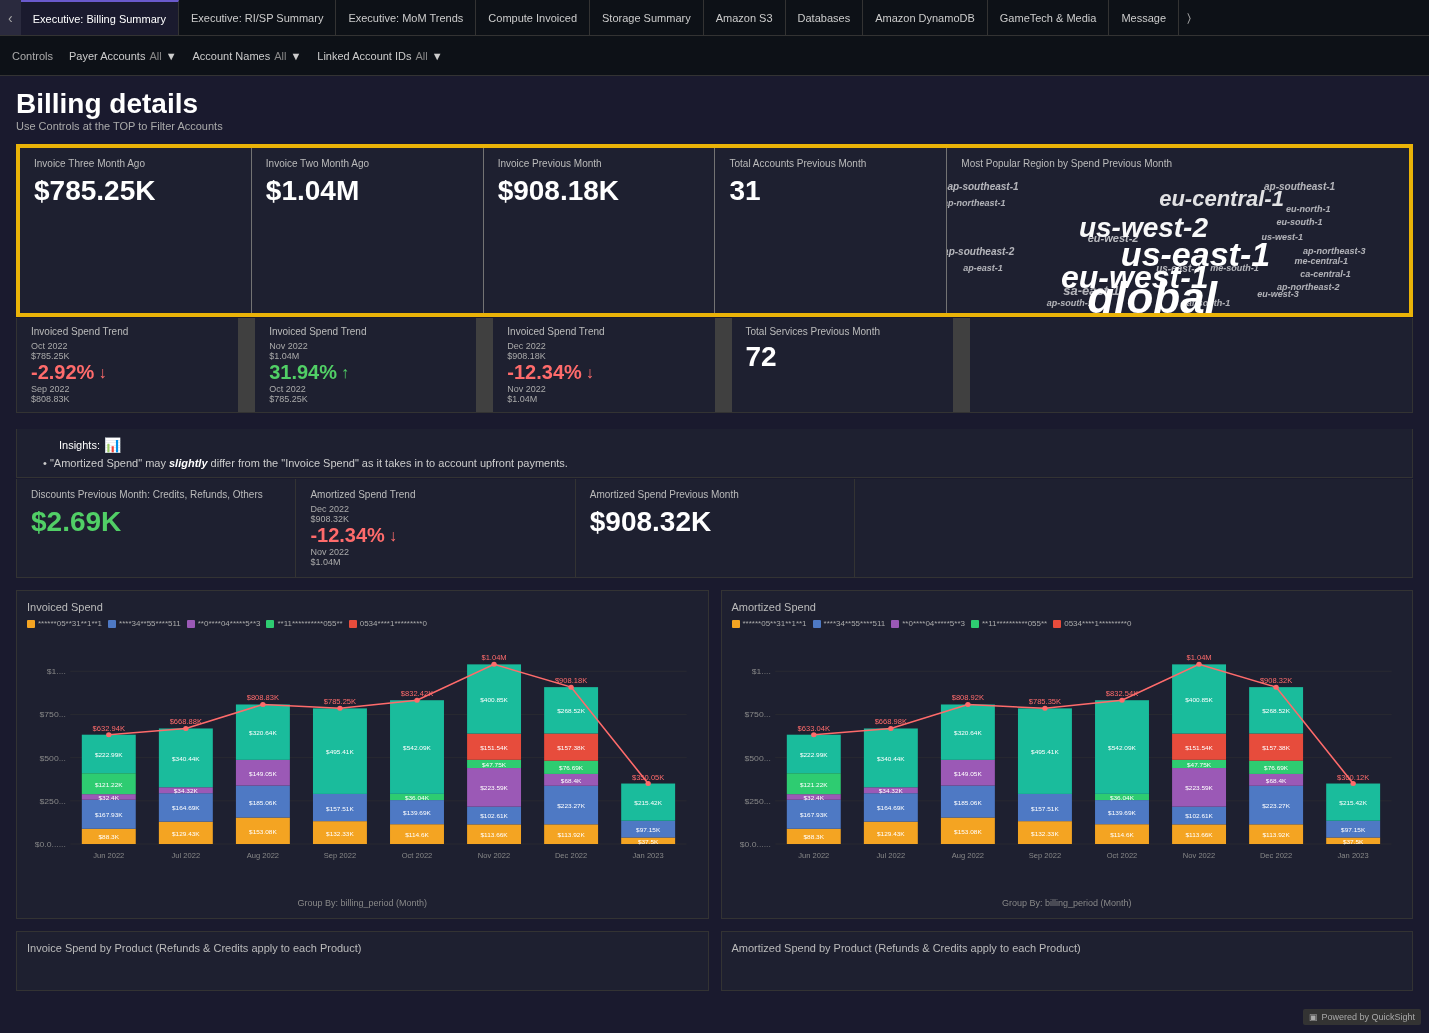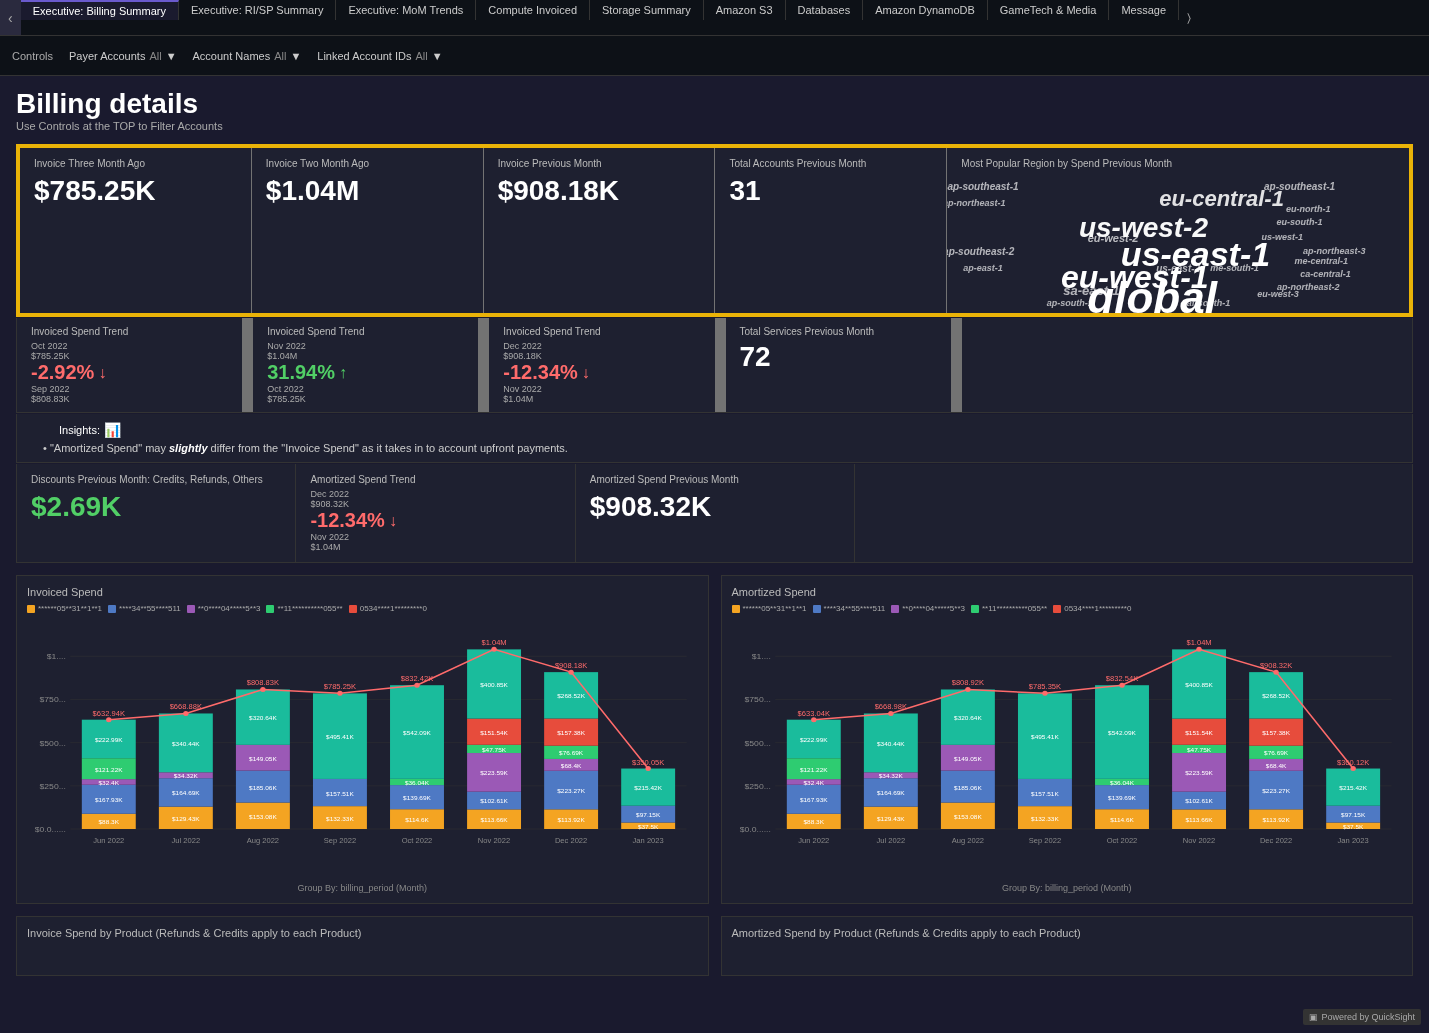--- a/index.html
+++ b/index.html
@@ -4,21 +4,21 @@
   <style>
     * { box-sizing: border-box; margin: 0; padding: 0; }
     body { background: #1a1a2e; color: #e0e0e0; font-family: Arial, sans-serif; font-size: 12px; overflow-x: hidden; }
 
     
     .tab-bar {
       display: flex; align-items: center; background: #0d1117; border-bottom: 1px solid #333;
       padding: 0; height: 36px; overflow: hidden;
     }
     .tab-back { background: #2a2a3e; border: none; color: #aaa; padding: 0 8px; height: 36px; cursor: pointer; font-size: 14px; }
-    .tab { padding: 0 12px; height: 20px; display: flex; align-items: center; color: #ccc; border-right: 1px solid #333; cursor: pointer; white-space: nowrap; font-size: 11px; }
+    .tab { padding: 0 12px; height: 36px; display: flex; align-items: center; color: #ccc; border-right: 1px solid #333; cursor: pointer; white-space: nowrap; font-size: 11px; }
     .tab.active { background: #1a1a2e; color: #fff; border-top: 2px solid #6a5acd; }
     .tab-more { padding: 0 8px; color: #aaa; cursor: pointer; }
 
     
     .filter-bar {
       display: flex; align-items: center; background: #0d1117; padding: 8px 12px; gap: 16px;
       border-bottom: 1px solid #333; height: 40px;
     }
     .filter-label { color: #aaa; font-size: 11px; }
     .filter-item { display: flex; align-items: center; gap: 4px; cursor: pointer; }
@@ -37,21 +37,21 @@
     .kpi-label { font-size: 10px; color: #bbb; margin-bottom: 6px; }
     .kpi-value { font-size: 28px; color: #fff; font-weight: bold; }
 
     
     .word-cloud { background: #1e2030; padding: 10px 14px; position: relative; overflow: hidden; }
     .word-cloud-title { font-size: 10px; color: #bbb; margin-bottom: 4px; }
     .word-cloud-content { position: relative; height: 120px; }
     .wc-word { position: absolute; color: #fff; font-weight: bold; white-space: nowrap; font-style: italic; }
 
     
-    .trend-row { display: grid; grid-template-columns: 1fr 1fr 1fr 1fr 2fr; gap: 11px; background: #737373; border: 1px solid #333; border-top: none; margin-bottom: 1px; }
+    .trend-row { display: grid; grid-template-columns: 1fr 1fr 1fr 1fr 2fr; gap: 17px; background: #404040; border: 1px solid #333; border-top: none; margin-bottom: 16px; }
     .trend-card { background: #1e2030; padding: 8px 14px; }
     .trend-label { font-size: 10px; color: #bbb; margin-bottom: 4px; }
     .trend-pct { font-size: 20px; font-weight: bold; }
     .trend-pct.negative { color: #ff6b6b; }
     .trend-pct.positive { color: #51cf66; }
     .trend-kpi { font-size: 28px; color: #fff; font-weight: bold; }
 
     
     .insights-bar { background: #1e2030; border: 1px solid #333; border-top: none; padding: 8px 14px; margin-bottom: 1px; }
     .insights-title { font-size: 11px; color: #fff; display: flex; align-items: center; gap: 4px; margin-bottom: 4px; margin-left: 28px; }

